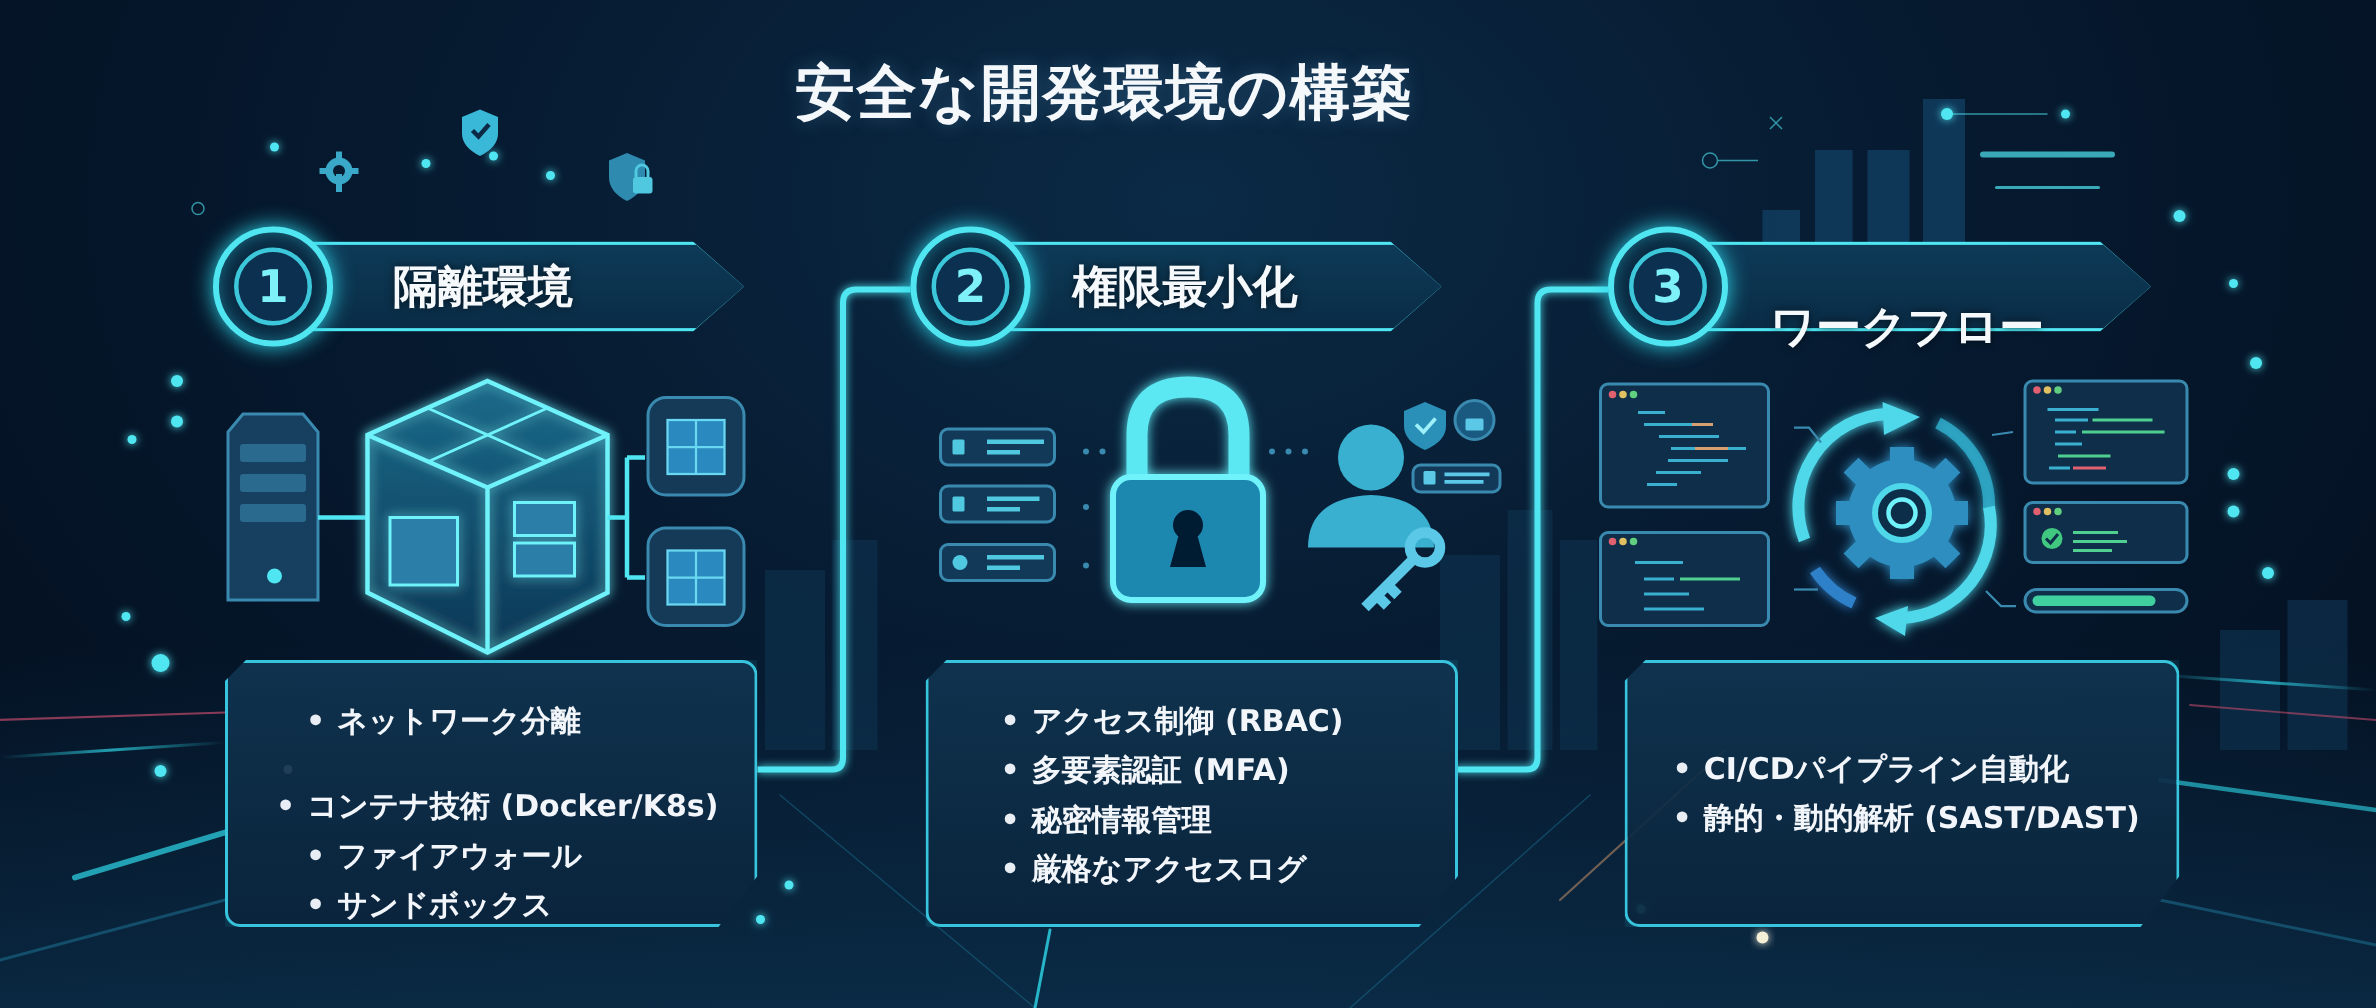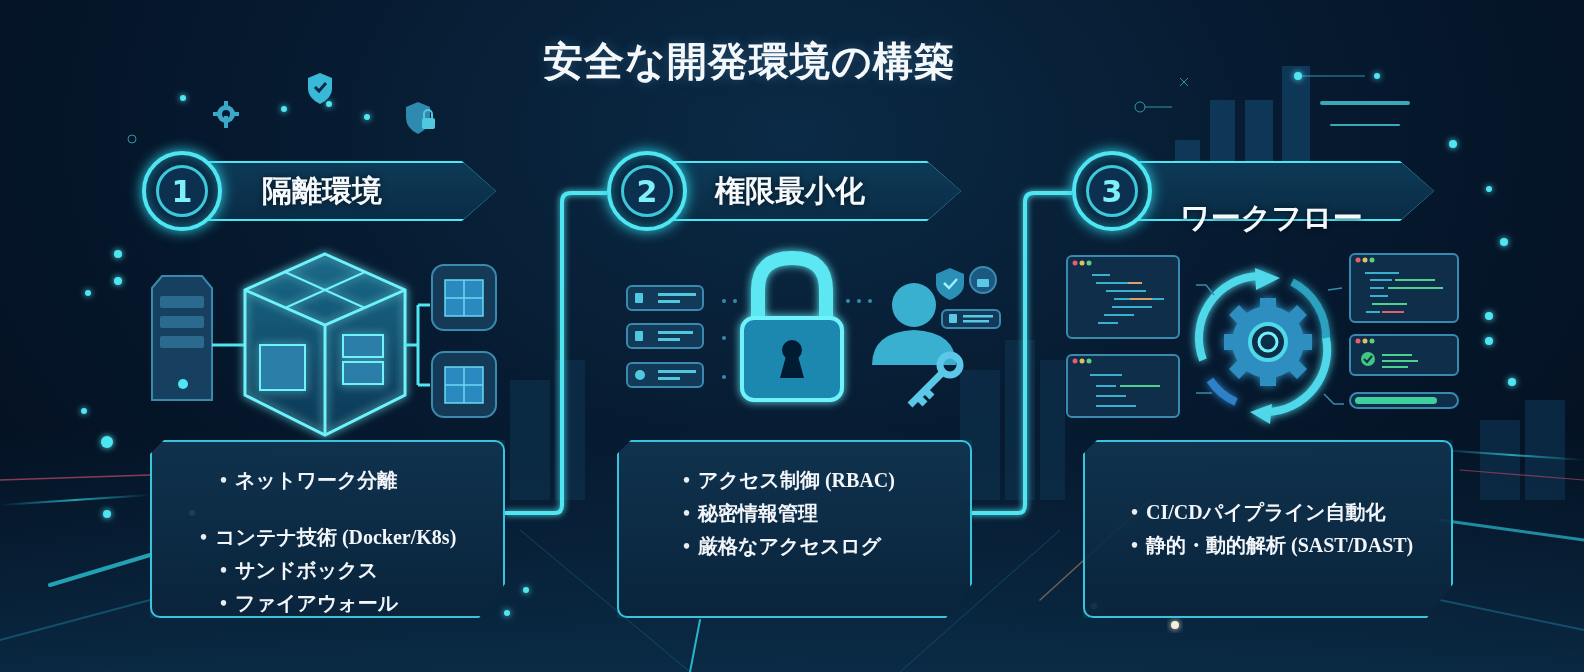--- a/index.html
+++ b/index.html
@@ -7,21 +7,21 @@
   body {
     font-family: "DejaVu Sans", "Liberation Sans", sans-serif;
     background: radial-gradient(ellipse at 50% 20%, #0b2a45 0%, #061a30 45%, #030d1c 100%);
     position: relative;
     color: #fff;
   }
   .stage { position: absolute; inset: 0; width: 1584px; height: 672px; }
   .bg-svg { position: absolute; inset: 0; }
 
   .title {
-    position: absolute; top: 34px; left: 17px; width: 1464px;
+    position: absolute; top: 34px; left: 4px; width: 1464px;
     text-align: center; font-size: 40px; font-weight: bold;
     letter-spacing: 1px; color: #f4f8fb;
     text-shadow: 0 0 12px rgba(120,200,255,0.25);
   }
 
   
   .step-header { position: absolute; height: 80px; }
   .step-header .arrow {
     position: absolute; left: 56px; top: 12px; height: 56px;
     background: linear-gradient(180deg, #0d3a57 0%, #0a2c46 100%);
@@ -50,21 +50,21 @@
 
   
   .info-box {
     position: absolute; width: 355px; height: 178px;
     background: linear-gradient(180deg, rgba(16,52,80,0.92) 0%, rgba(10,36,60,0.92) 100%);
     border: 2px solid #37c4dc;
     border-radius: 10px;
     clip-path: polygon(14px 0, 100% 0, 100% calc(100% - 34px), calc(100% - 26px) 100%, 0 100%, 0 14px);
     box-shadow: 0 0 18px rgba(47,216,234,0.35);
   }
-  .info-box ul { list-style: none; position: absolute; left: 16px; top: 22px; width: 100%; font-family: Liberation Serif, serif; }
+  .info-box ul { list-style: none; position: absolute; left: 0; top: 22px; width: 100%; }
   .info-box li {
     font-size: 20px; line-height: 33px; color: #f2f6fa; white-space: nowrap; font-weight: bold;
   }
   .info-box li .dot { color: #e8eef4; margin-right: 8px; }
 
   .icon-layer { position: absolute; inset: 0; pointer-events: none; }
 </style>
 </head>
 <body>
 
@@ -402,28 +402,29 @@
     <g>
       <rect x="1350" y="393" width="108" height="15" rx="7.5" fill="#0e2e4a" stroke="#3a8ab0" stroke-width="2"></rect>
       <rect x="1355" y="397" width="82" height="7" rx="3.5" fill="#40d0a0"></rect>
     </g>
   </svg>
 
   <div class="info-box" style="left:150px; top:440px;">
     <ul>
       <li style="padding-left:52px;"><span class="dot">•</span><span>ネットワーク分離</span></li>
       <li style="padding-left:32px;margin-top:24px;"><span class="dot">•</span><span>コンテナ技術 (Docker/K8s)</span></li>
+      <li style="padding-left:52px;"><span class="dot">•</span><span>ファイアウォール</span></li>
       <li style="padding-left:52px;"><span class="dot">•</span><span>サンドボックス</span></li>
-      <li style="padding-left:52px;"><span class="dot">•</span><span>ファイアウォール</span></li>
     </ul>
   </div>
 
   <div class="info-box" style="left:617px; top:440px;">
     <ul>
       <li style="padding-left:48px;"><span class="dot">•</span><span>アクセス制御 (RBAC)</span></li>
+      <li style="padding-left:48px;"><span class="dot">•</span><span>多要素認証 (MFA)</span></li>
       <li style="padding-left:48px;"><span class="dot">•</span><span>秘密情報管理</span></li>
       <li style="padding-left:48px;"><span class="dot">•</span><span>厳格なアクセスログ</span></li>
     </ul>
   </div>
 
   <div class="info-box" style="left:1083px; top:440px; width:370px;">
     <ul>
       <li style="padding-left:30px;margin-top:32px;"><span class="dot">•</span><span>CI/CDパイプライン自動化</span></li>
       <li style="padding-left:30px;"><span class="dot">•</span><span>静的・動的解析 (SAST/DAST)</span></li>
     </ul>

